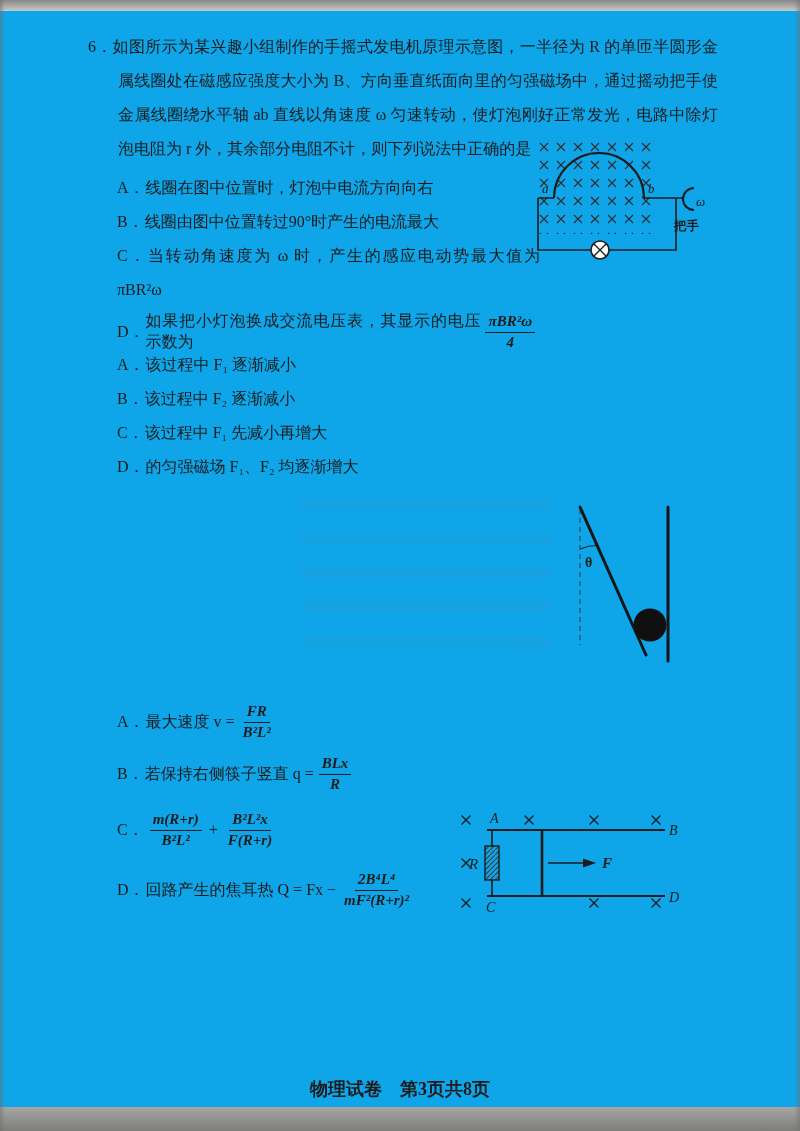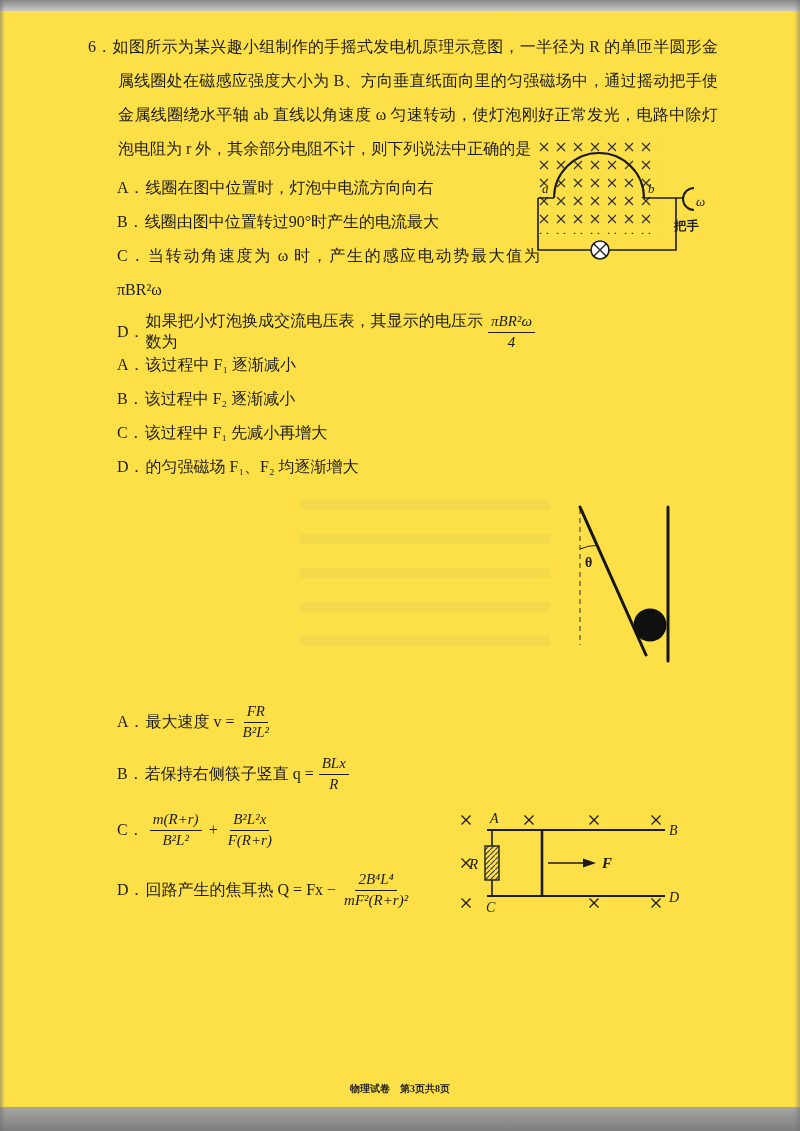--- a/index.html
+++ b/index.html
@@ -1,20 +1,20 @@
 <!DOCTYPE html>
 <html><head>
 <meta charset="utf-8">
 <style>
   * { margin:0; padding:0; box-sizing:border-box; }
   html,body { background:#a9a9a7; }
   body { font-family:"Liberation Serif","DejaVu Serif",serif; }
   .page {
     position:relative; width:800px; height:1131px; margin:0 auto;
-    background:#fde047; overflow:hidden; color:#1c1c1c;
+    background:#0ea5e9; overflow:hidden; color:#1c1c1c;
   }
   .scan-top { position:absolute; top:0; left:0; width:100%; height:11px;
     background:linear-gradient(180deg,#878787,#c9c9c6); }
   .scan-bottom { position:absolute; bottom:0; left:0; width:100%; height:24px;
     background:linear-gradient(0deg,#7d7d7c,#a5a5a2); }
   .scan-left { position:absolute; top:0; left:0; width:5px; height:100%;
     background:linear-gradient(90deg,rgba(110,110,110,.55),rgba(255,255,255,0)); }
   .scan-right { position:absolute; top:0; right:0; width:6px; height:100%;
     background:linear-gradient(270deg,rgba(110,110,110,.5),rgba(255,255,255,0)); }
   .bleed { position:absolute; left:300px; top:500px; width:250px; height:170px;
@@ -24,30 +24,30 @@
   .q { position:absolute; left:88px; width:630px; font-size:16px;
     line-height:34px; text-align:justify; }
   .stem { padding-left:30px; text-indent:-30px; }
   .qnum { font-weight:normal; }
   .options { margin-top:5px; }
   .option { padding-left:29px; line-height:34px; }
   .frac-row { display:flex; align-items:center; line-height:1.3; min-height:50px; }
   .opt-label { margin-right:1px; }
   .frac { display:inline-flex; flex-direction:column; align-items:center;
     font-style:italic; font-size:15px; line-height:1.18; margin:0 5px;
-    vertical-align:middle; }
+    vertical-align:middle;font-weight:bold; }
   .frac .fnum { padding:0 3px 1px; border-bottom:1.4px solid #1c1c1c; white-space:nowrap; }
   .frac .fden { padding:1px 3px 0; white-space:nowrap; }
   .mid-op { margin:0 2px; }
 
   .diagram { position:absolute; }
   .diagram text { font-family:"Liberation Serif","DejaVu Serif",serif; fill:#1c1c1c; }
 
   .footer { position:absolute; top:1072px; left:0; width:100%;
-    text-align:center; font-size:10px; font-weight:bold; line-height:34px; }
+    text-align:center; font-size:18px; font-weight:bold; line-height:34px; }
 </style>
 </head>
 <body>
 
 <div class="page">
   <div class="scan-top"></div>
   <div class="scan-bottom"></div>
   <div class="scan-left"></div>
   <div class="scan-right"></div>
   <div class="bleed"></div>

